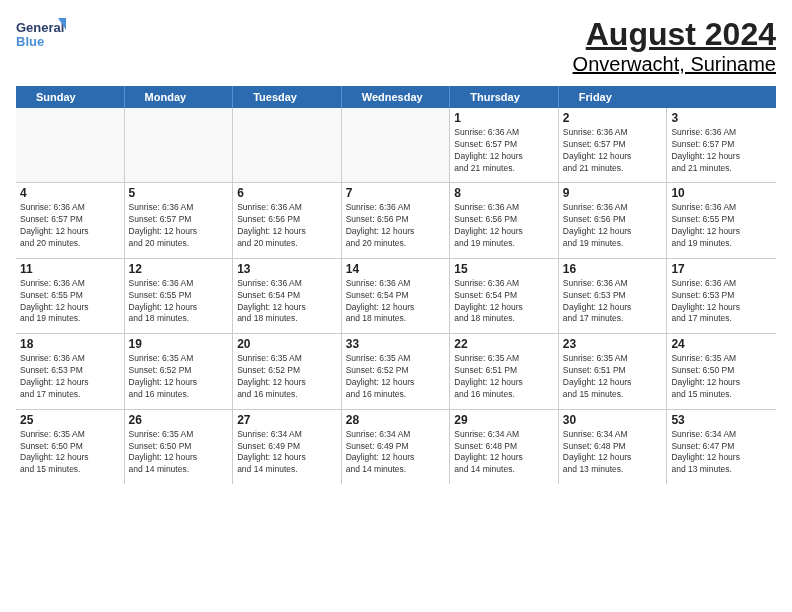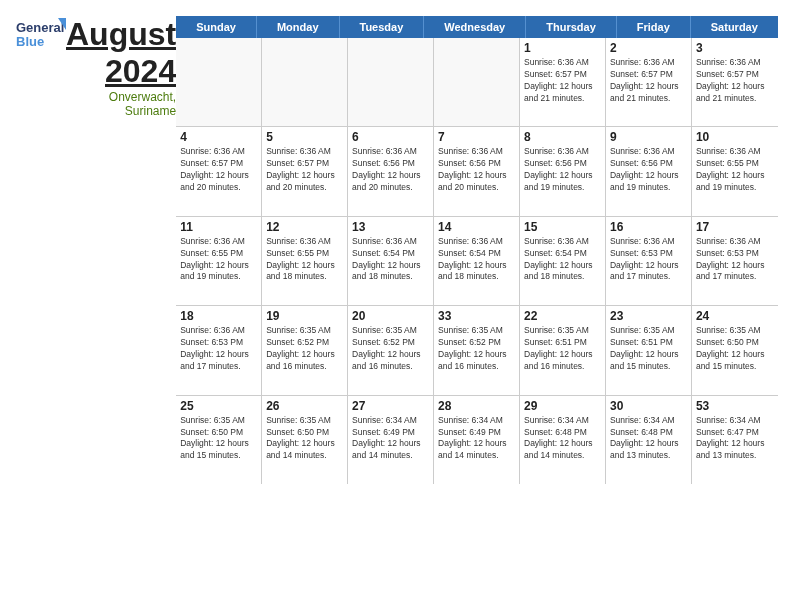--- a/index.html
+++ b/index.html
@@ -8,21 +8,21 @@
       height: 612px;
       font-family: Arial, sans-serif;
       background: #fff;
       overflow: hidden;
     }
     .page {
       width: 792px;
       height: 500px;
       padding: 16px;
       display: flex;
-      flex-direction: row;
+      flex-direction: column;
     }
     .header {
       display: flex;
       justify-content: space-between;
       align-items: flex-start;
       margin-bottom: 10px;
     }
     .logo {
       display: flex;
       align-items: center;
@@ -31,22 +31,23 @@
     .title-block {
       text-align: right;
     }
     .main-title {
       font-size: 32px;
       font-weight: bold;
       color: #222;
       text-decoration: underline;
     }
     .subtitle {
-      font-size: 12px;
-      color: #4d7c0f;
+      font-size: 20px;
+      color: #000000;
+      text-decoration: underline;
     }
     .calendar {
       flex: 1;
       display: flex;
       flex-direction: column;
     }
     .cal-header {
       display: grid;
       grid-template-columns: repeat(7, 1fr);
       background: #2c6bb0;
@@ -119,21 +120,20 @@
   </div>
 
   <div class="calendar">
     <div class="cal-header">
     <div class="cal-header-cell">Sunday</div>
         <div class="cal-header-cell">Monday</div>
         <div class="cal-header-cell">Tuesday</div>
         <div class="cal-header-cell">Wednesday</div>
         <div class="cal-header-cell">Thursday</div>
         <div class="cal-header-cell">Friday</div>
-        <div class="cal-header-cell">Saturday</div>
       </div>
     <div class="cal-body">
     <div class="cal-row">
           <div class="cal-cell empty"></div>
           <div class="cal-cell empty"></div>
           <div class="cal-cell empty"></div>
           <div class="cal-cell empty"></div>
           <div class="cal-cell">
             <div class="day-num">1</div>
             <div class="day-info" style="white-space: pre-line;">Sunrise: 6:36 AM

